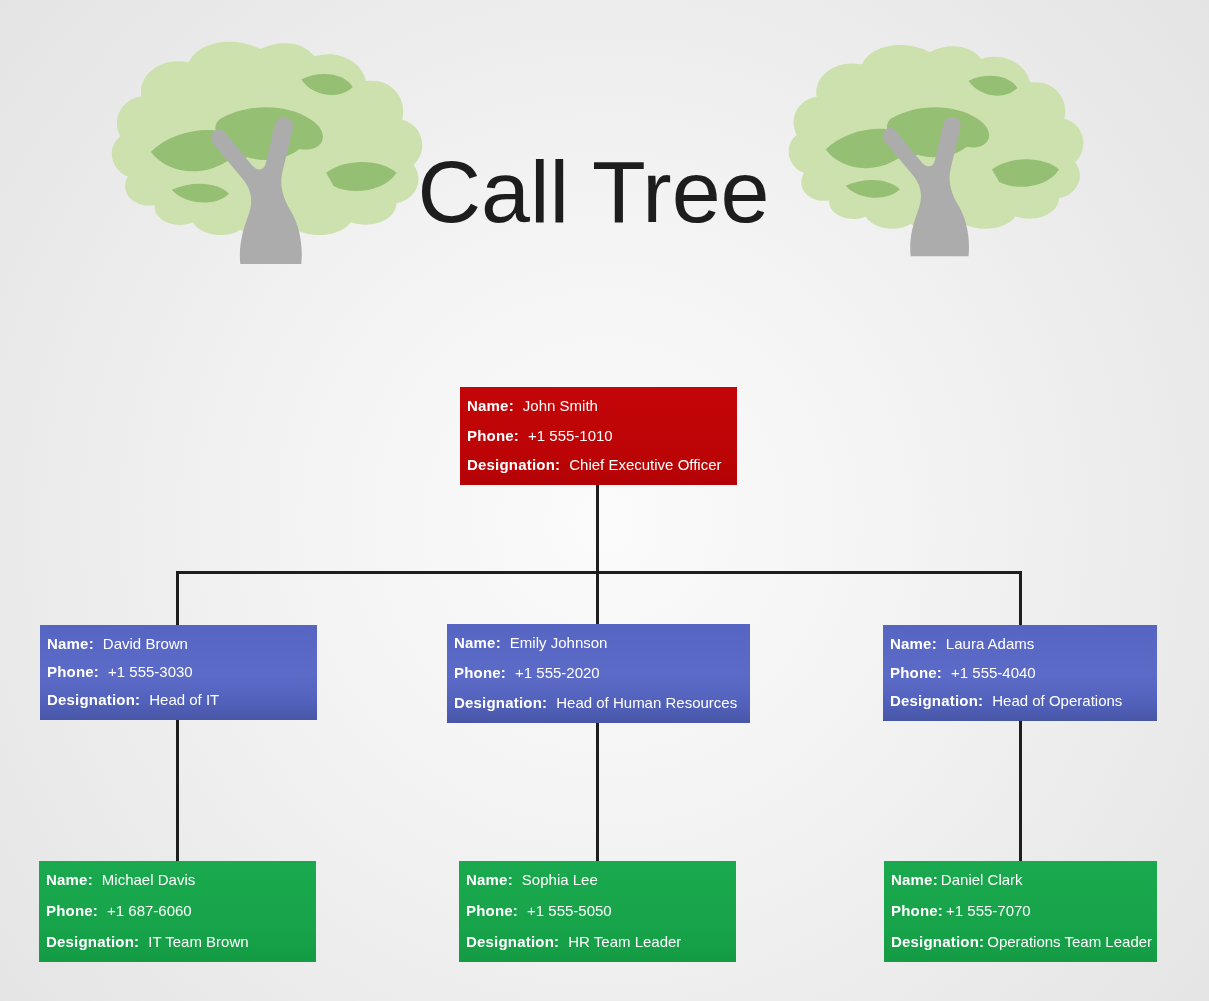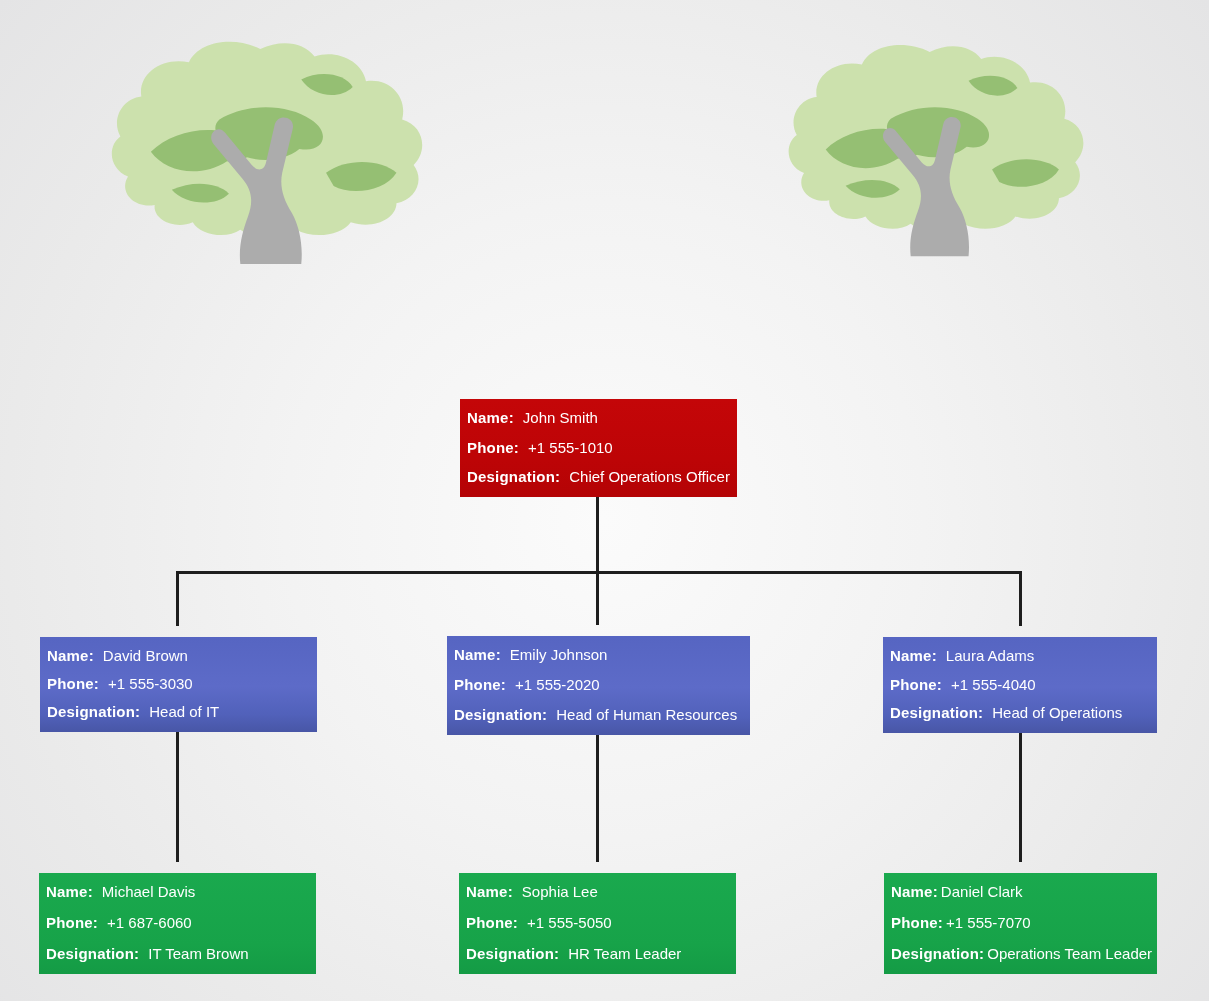--- a/index.html
+++ b/index.html
@@ -36,21 +36,20 @@
   #l-sub1   { left:176px;  top:719px; width:3px;   height:143px; }
   #l-sub2   { left:596px;  top:722px; width:3px;   height:140px; }
   #l-sub3   { left:1019px; top:720px; width:3px;   height:142px; }
 
   
   .card {
     position:absolute; box-sizing:border-box;
     display:flex; flex-direction:column; justify-content:space-between;
     padding:9px 0 11px 7px;
     color:#ffffff;
-    margin-top:12px;
   }
   .row { display:flex; align-items:baseline; gap:9px; font-size:15px; line-height:19px; white-space:nowrap; }
   .lbl { font-weight:700; letter-spacing:0.2px; }
   .val { font-weight:400; }
 
   .level-executive {
     background:linear-gradient(180deg, #c40608 0%, #bd0406 60%, #b40305 100%);
   }
   .level-manager {
     background:linear-gradient(180deg, #5665c2 0%, #5d6bc8 52%, #5161ba 82%, #4856a6 100%);
@@ -76,20 +75,21 @@
   <svg class="tree tree-left" viewBox="0 0 340 250" aria-hidden="true">
     <path fill="#cce1ad" d="M163,22 C135,8 98,14 88,36 C60,30 34,48 38,72 C18,74 6,96 16,114 C2,124 4,148 24,156 C14,172 30,190 52,186 C50,202 74,212 92,204 C100,218 128,222 142,212 C158,224 186,224 200,212 C220,222 248,218 258,204 C282,212 306,200 306,184 C326,180 336,160 324,144 C340,128 334,102 312,96 C318,72 298,52 274,56 C270,34 242,22 220,30 C208,14 184,12 163,22 Z"></path>
     <path fill="#95bf73" d="M48,130 C70,108 112,100 140,114 C160,124 154,144 128,140 C100,158 64,152 48,130 Z"></path>
     <path fill="#95bf73" d="M120,96 C150,78 192,80 216,96 C238,110 230,132 204,127 C180,146 140,140 123,120 C115,112 113,102 120,96 Z"></path>
     <path fill="#95bf73" d="M232,152 C254,136 290,138 306,152 C294,172 258,176 240,166 Z"></path>
     <path fill="#95bf73" d="M206,54 C226,44 252,48 260,62 C246,76 218,72 206,54 Z"></path>
     <path fill="#95bf73" d="M70,170 C92,160 118,162 130,174 C116,188 84,186 70,170 Z"></path>
     <path fill="#acacac" d="M142,248 C140,230 144,214 150,198 C156,182 154,170 144,158 L114,122 C106,112 118,100 126,110 L154,144 C160,151 167,150 169,141 L178,102 C181,89 200,93 197,106 L186,152 C183,166 187,180 196,194 C204,208 208,228 206,248 Z"></path>
   </svg>
 
+  <h1 class="title">Call Tree</h1>
 
   <svg class="tree tree-right" viewBox="0 0 340 250" aria-hidden="true">
     <path fill="#cce1ad" d="M163,22 C135,8 98,14 88,36 C60,30 34,48 38,72 C18,74 6,96 16,114 C2,124 4,148 24,156 C14,172 30,190 52,186 C50,202 74,212 92,204 C100,218 128,222 142,212 C158,224 186,224 200,212 C220,222 248,218 258,204 C282,212 306,200 306,184 C326,180 336,160 324,144 C340,128 334,102 312,96 C318,72 298,52 274,56 C270,34 242,22 220,30 C208,14 184,12 163,22 Z"></path>
     <path fill="#95bf73" d="M48,130 C70,108 112,100 140,114 C160,124 154,144 128,140 C100,158 64,152 48,130 Z"></path>
     <path fill="#95bf73" d="M120,96 C150,78 192,80 216,96 C238,110 230,132 204,127 C180,146 140,140 123,120 C115,112 113,102 120,96 Z"></path>
     <path fill="#95bf73" d="M232,152 C254,136 290,138 306,152 C294,172 258,176 240,166 Z"></path>
     <path fill="#95bf73" d="M206,54 C226,44 252,48 260,62 C246,76 218,72 206,54 Z"></path>
     <path fill="#95bf73" d="M70,170 C92,160 118,162 130,174 C116,188 84,186 70,170 Z"></path>
     <path fill="#acacac" d="M142,248 C140,230 144,214 150,198 C156,182 154,170 144,158 L114,122 C106,112 118,100 126,110 L154,144 C160,151 167,150 169,141 L178,102 C181,89 200,93 197,106 L186,152 C183,166 187,180 196,194 C204,208 208,228 206,248 Z"></path>
   </svg>
@@ -107,21 +107,21 @@
     <div class="row">
       <span class="lbl">Name:</span>
       <span class="val">John Smith</span>
     </div>
     <div class="row">
       <span class="lbl">Phone:</span>
       <span class="val">+1 555-1010</span>
     </div>
     <div class="row">
       <span class="lbl">Designation:</span>
-      <span class="val">Chief Operations Officer</span>
+      <span class="val">Chief Executive Officer</span>
     </div>
   </div>
 
   <div class="card level-manager" id="card-david">
     <div class="row">
       <span class="lbl">Name:</span>
       <span class="val">David Brown</span>
     </div>
     <div class="row">
       <span class="lbl">Phone:</span>

